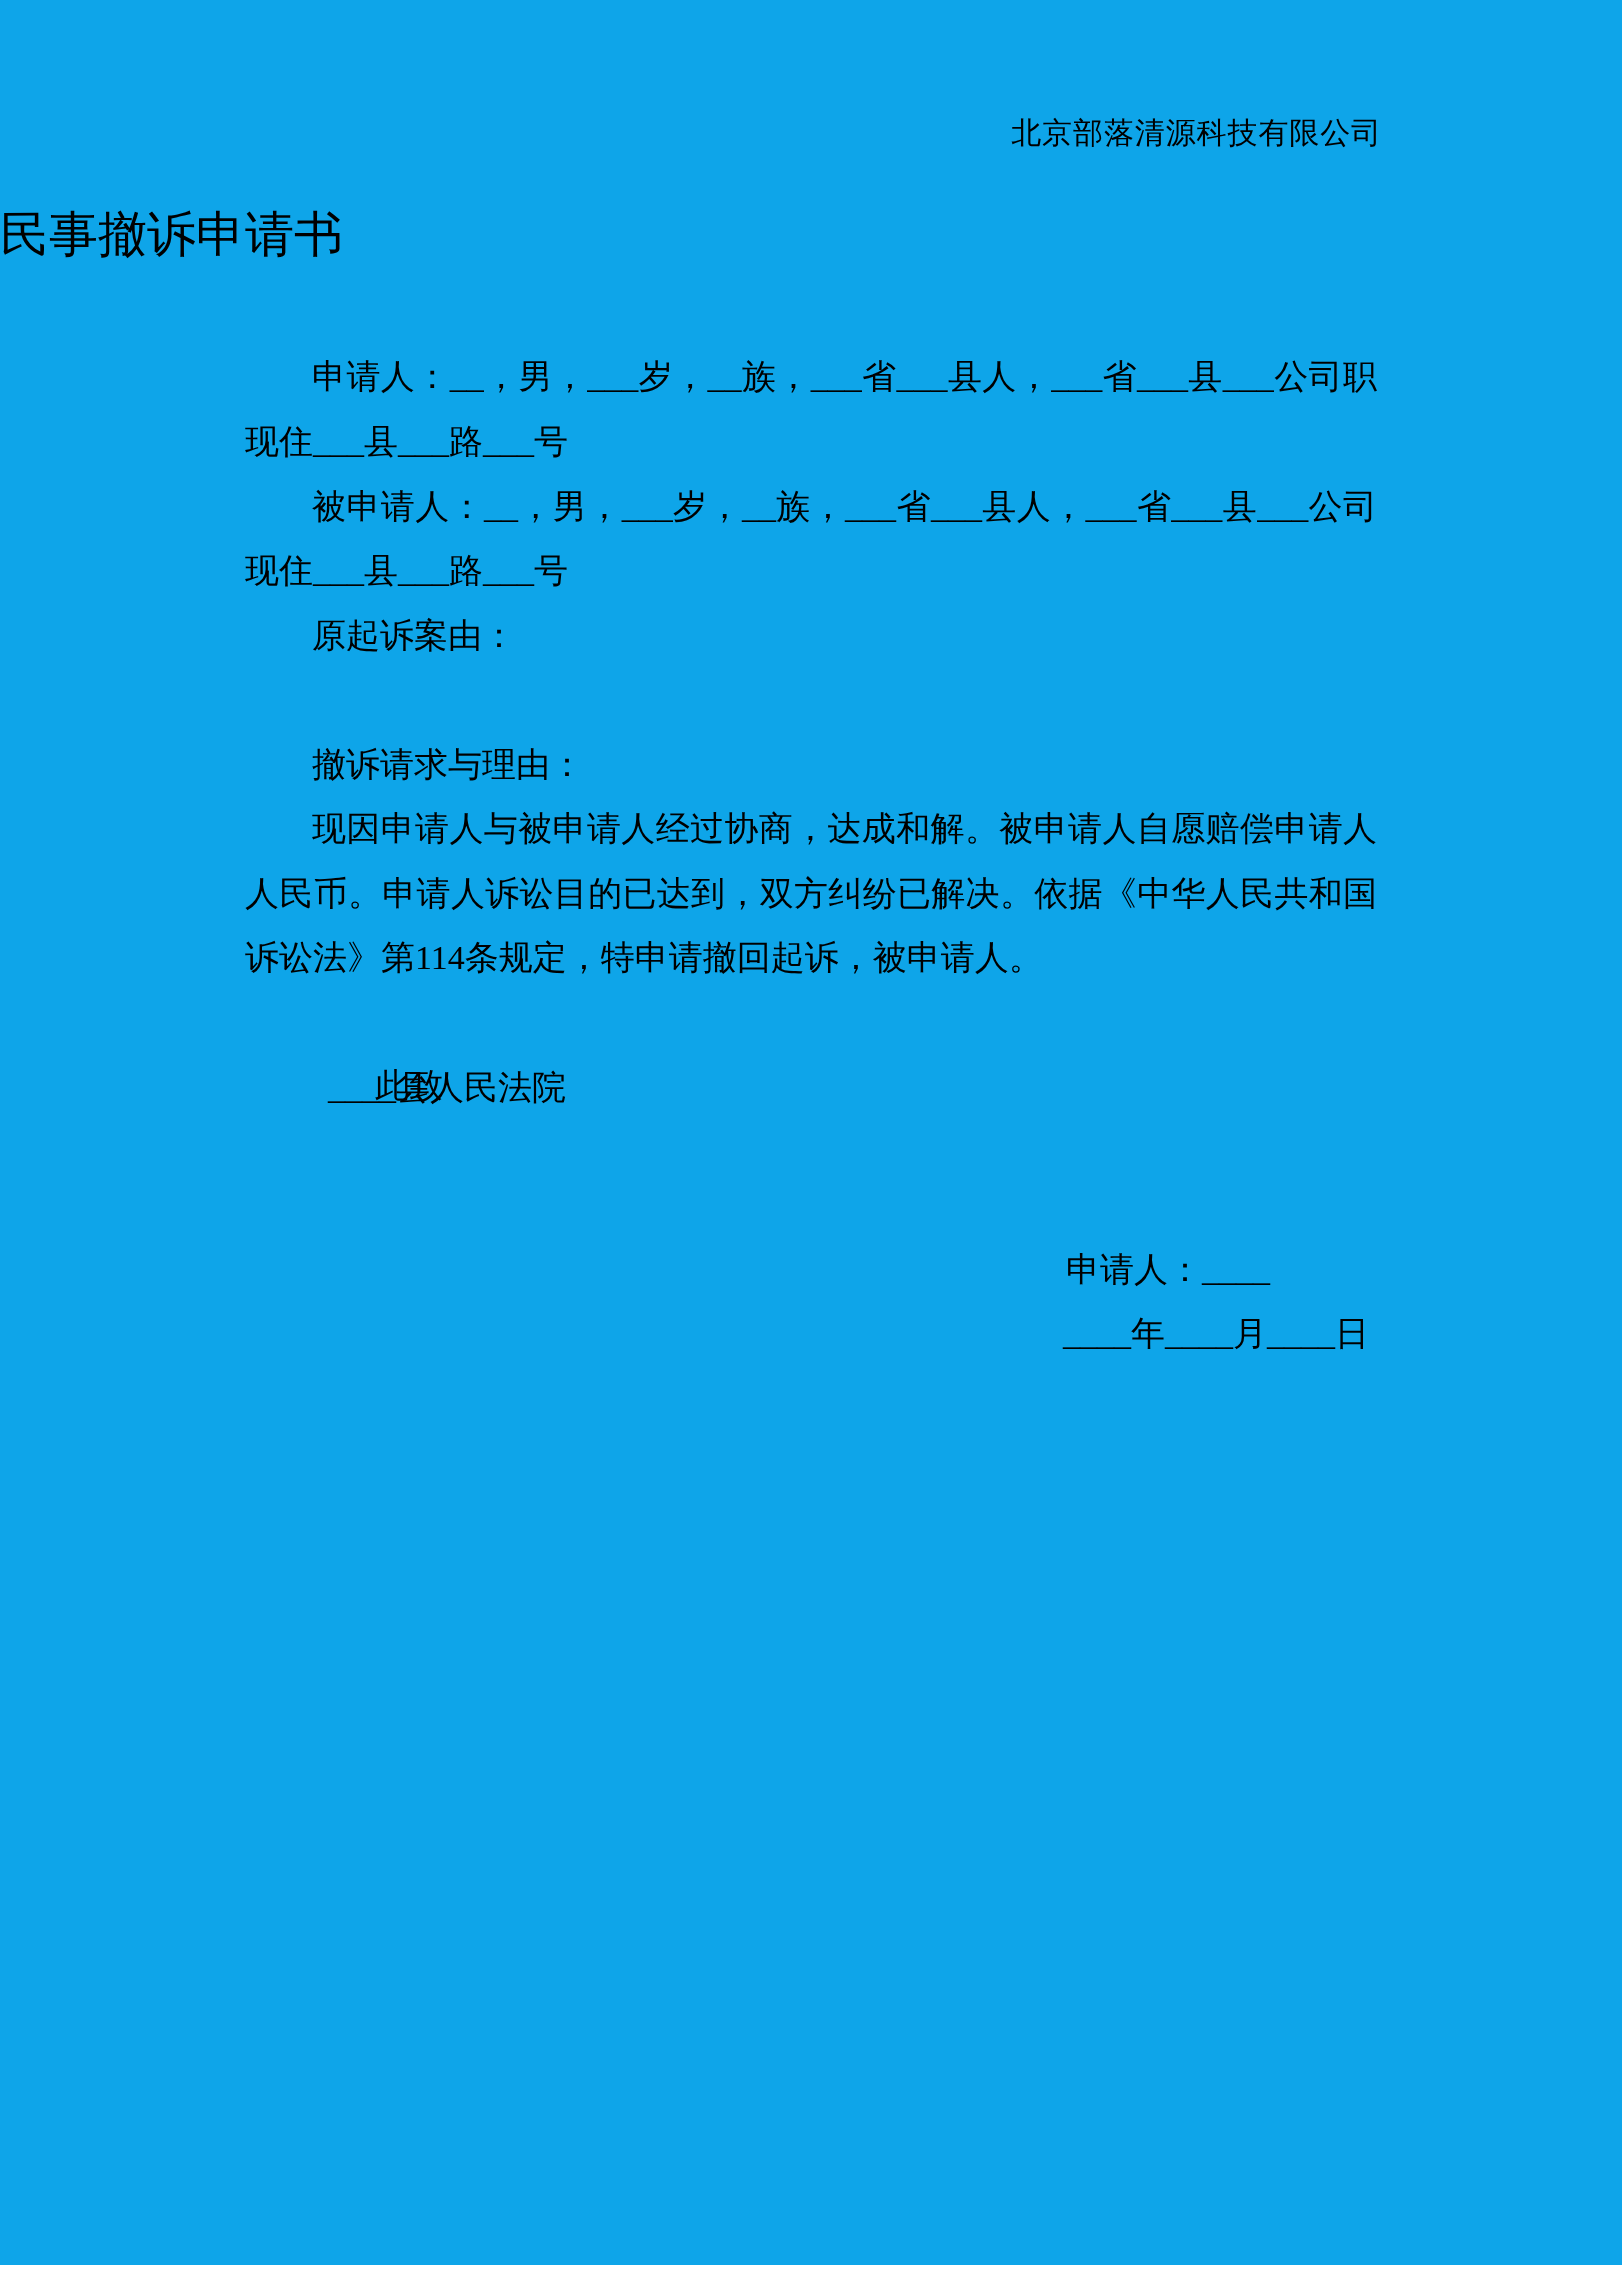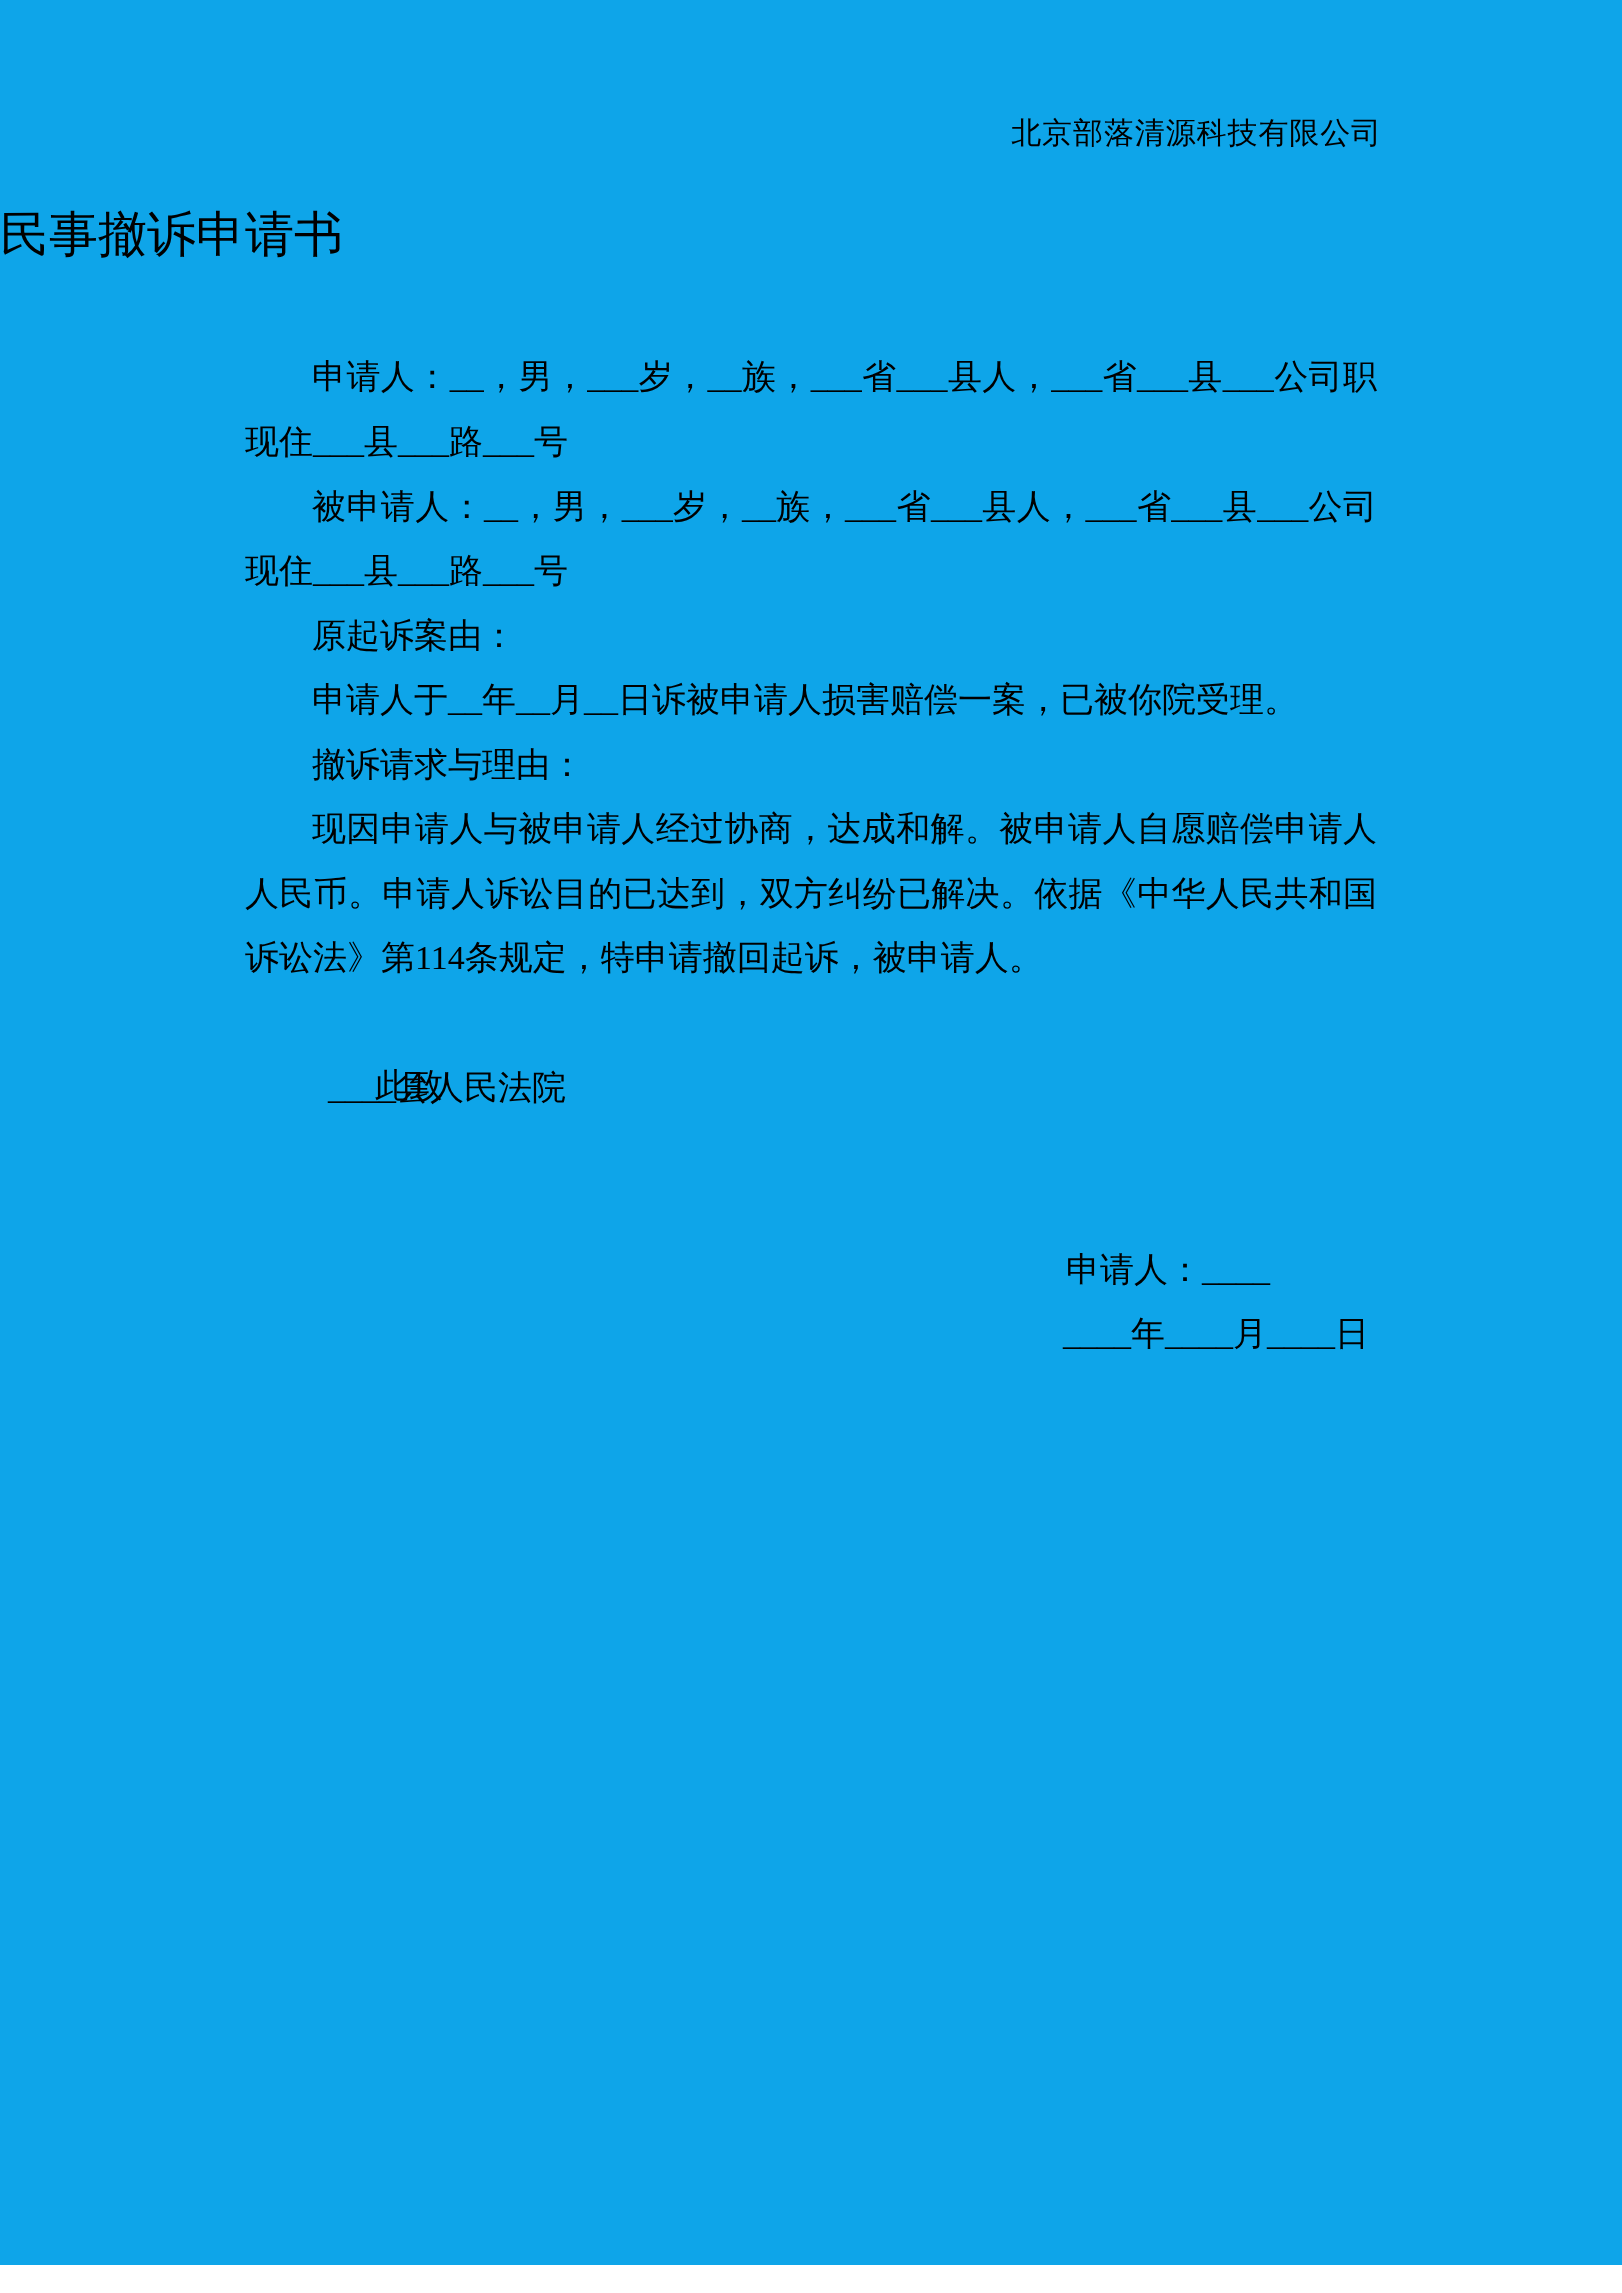--- a/index.html
+++ b/index.html
@@ -79,21 +79,20 @@
   <div class="line l1 indent justify">申请人：__，男，___岁，__族，___省___县人，___省___县___公司职工，</div>
 
   <div class="line l2">现住___县___路___号</div>
 
   <div class="line l3 indent justify">被申请人：__，男，___岁，__族，___省___县人，___省___县___公司职工，</div>
 
   <div class="line l4">现住___县___路___号</div>
 
   <div class="line l5 indent">原起诉案由：</div>
 
-  <div class="line l6 indent">申请人于__年__月__日诉被申请人损害赔偿一案，已被你院受理。</div>
 
   <div class="line l7 indent">撤诉请求与理由：</div>
 
   <div class="line l8 indent justify">现因申请人与被申请人经过协商，达成和解。被申请人自愿赔偿申请人___元</div>
 
   <div class="line l9 justify">人民币。申请人诉讼目的已达到，双方纠纷已解决。依据《中华人民共和国民事</div>
 
   <div class="line l10">诉讼法》第114条规定，特申请撤回起诉，被申请人。</div>
 
   <div class="line salutation">此致</div>

